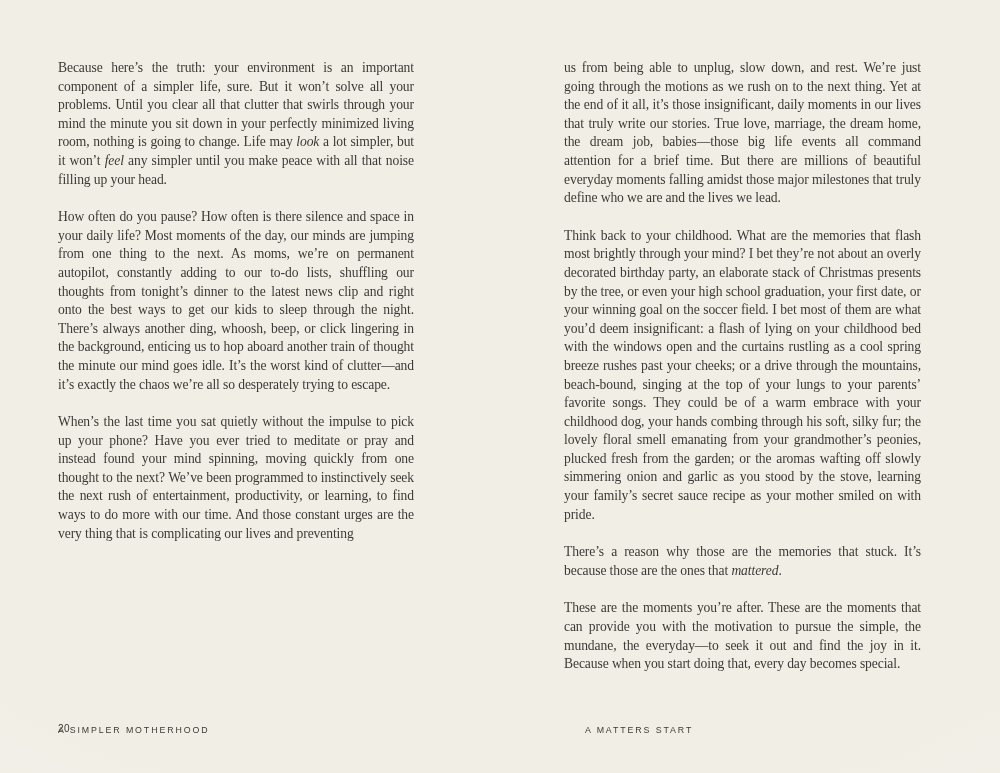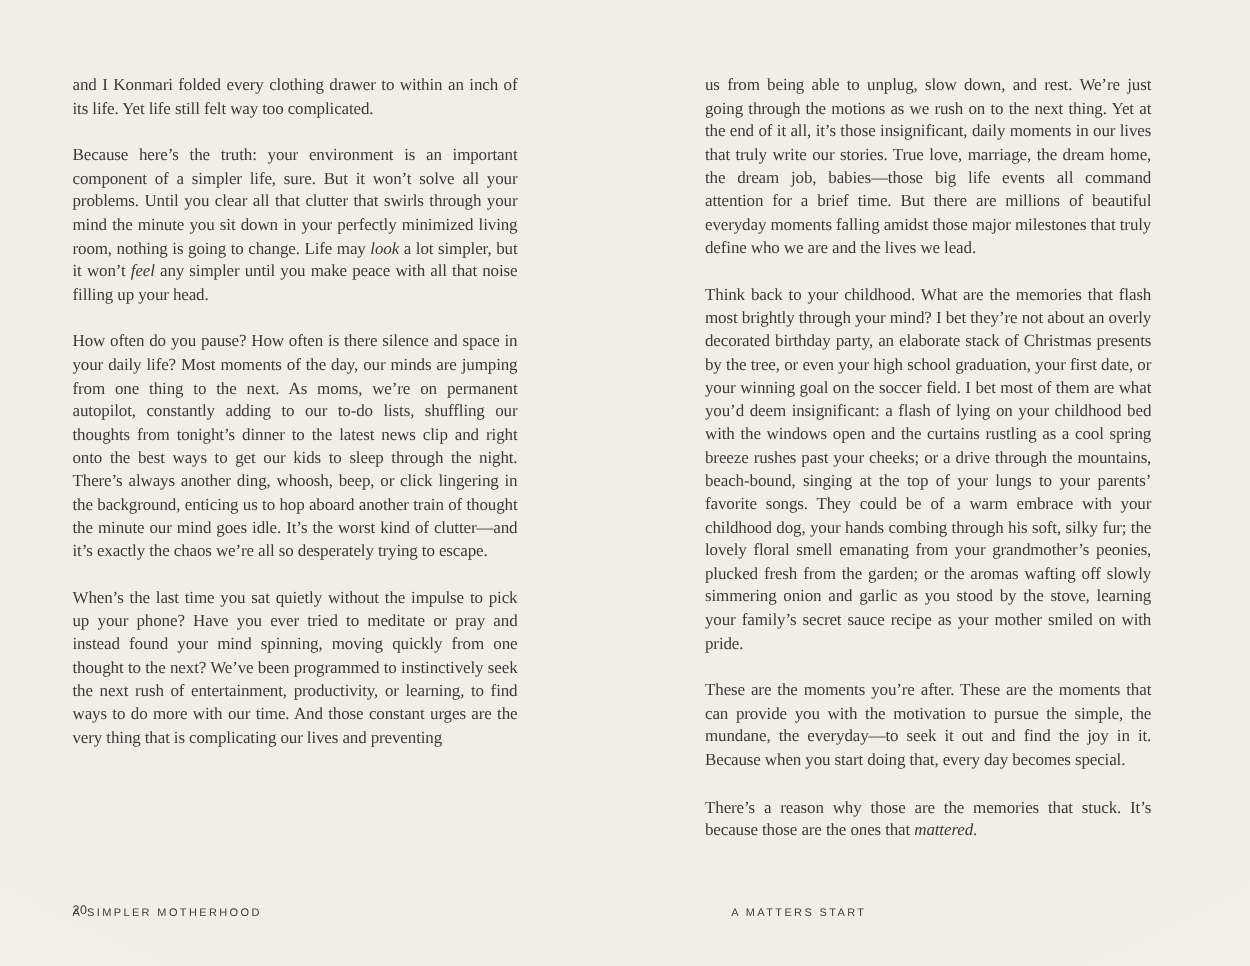--- a/index.html
+++ b/index.html
@@ -68,31 +68,30 @@
   .footer-left-head  { left: 58px;  width: 356px; }
   .footer-right-head { left: 585px; }
   .footer-right-num  { left: 585px; width: 357px; text-align: right; }
 </style>
 </head>
 <body>
 
 <div class="spread">
 
   <div class="page-body left">
-      <p class="paragraph"><span>and I Konmari folded every clothing drawer to within an inch of its life. Yet life still felt way too complicated.</span></p>
       <p class="paragraph"><span>Because here’s the truth: your environment is an important component of a simpler life, sure. But it won’t solve all your problems. Until you clear all that clutter that swirls through your mind the minute you sit down in your perfectly minimized living room, nothing is going to change. Life may </span><em>look</em><span> a lot simpler, but it won’t </span><em>feel</em><span> any simpler until you make peace with all that noise filling up your head.</span></p>
       <p class="paragraph"><span>How often do you pause? How often is there silence and space in your daily life? Most moments of the day, our minds are jumping from one thing to the next. As moms, we’re on permanent autopilot, constantly adding to our to-do lists, shuffling our thoughts from tonight’s dinner to the latest news clip and right onto the best ways to get our kids to sleep through the night. There’s always another ding, whoosh, beep, or click lingering in the background, enticing us to hop aboard another train of thought the minute our mind goes idle. It’s the worst kind of clutter—and it’s exactly the chaos we’re all so desperately trying to escape.</span></p>
       <p class="paragraph"><span>When’s the last time you sat quietly without the impulse to pick up your phone? Have you ever tried to meditate or pray and instead found your mind spinning, moving quickly from one thought to the next? We’ve been programmed to instinctively seek the next rush of entertainment, productivity, or learning, to find ways to do more with our time. And those constant urges are the very thing that is complicating our lives and preventing</span></p>
     </div>
 
   <div class="page-body right">
       <p class="paragraph"><span>us from being able to unplug, slow down, and rest. We’re just going through the motions as we rush on to the next thing. Yet at the end of it all, it’s those insignificant, daily moments in our lives that truly write our stories. True love, marriage, the dream home, the dream job, babies—those big life events all command attention for a brief time. But there are millions of beautiful everyday moments falling amidst those major milestones that truly define who we are and the lives we lead.</span></p>
       <p class="paragraph"><span>Think back to your childhood. What are the memories that flash most brightly through your mind? I bet they’re not about an overly decorated birthday party, an elaborate stack of Christmas presents by the tree, or even your high school graduation, your first date, or your winning goal on the soccer field. I bet most of them are what you’d deem insignificant: a flash of lying on your childhood bed with the windows open and the curtains rustling as a cool spring breeze rushes past your cheeks; or a drive through the mountains, beach-bound, singing at the top of your lungs to your parents’ favorite songs. They could be of a warm embrace with your childhood dog, your hands combing through his soft, silky fur; the lovely floral smell emanating from your grandmother’s peonies, plucked fresh from the garden; or the aromas wafting off slowly simmering onion and garlic as you stood by the stove, learning your family’s secret sauce recipe as your mother smiled on with pride.</span></p>
+      <p class="paragraph"><span>There’s a reason why those are the memories that stuck. It’s because those are the ones that </span><em>mattered</em><span>.</span></p>
       <p class="paragraph"><span>These are the moments you’re after. These are the moments that can provide you with the motivation to pursue the simple, the mundane, the everyday—to seek it out and find the joy in it. Because when you start doing that, every day becomes special.</span></p>
-      <p class="paragraph"><span>There’s a reason why those are the memories that stuck. It’s because those are the ones that </span><em>mattered</em><span>.</span></p>
     </div>
 
   <span class="footer-item page-num footer-left-num">20</span>
 
   <span class="footer-item running-footer footer-left-head">A SIMPLER MOTHERHOOD</span>
 
   <span class="footer-item running-footer footer-right-head">A MATTERS START</span>
 
 
 </div>

